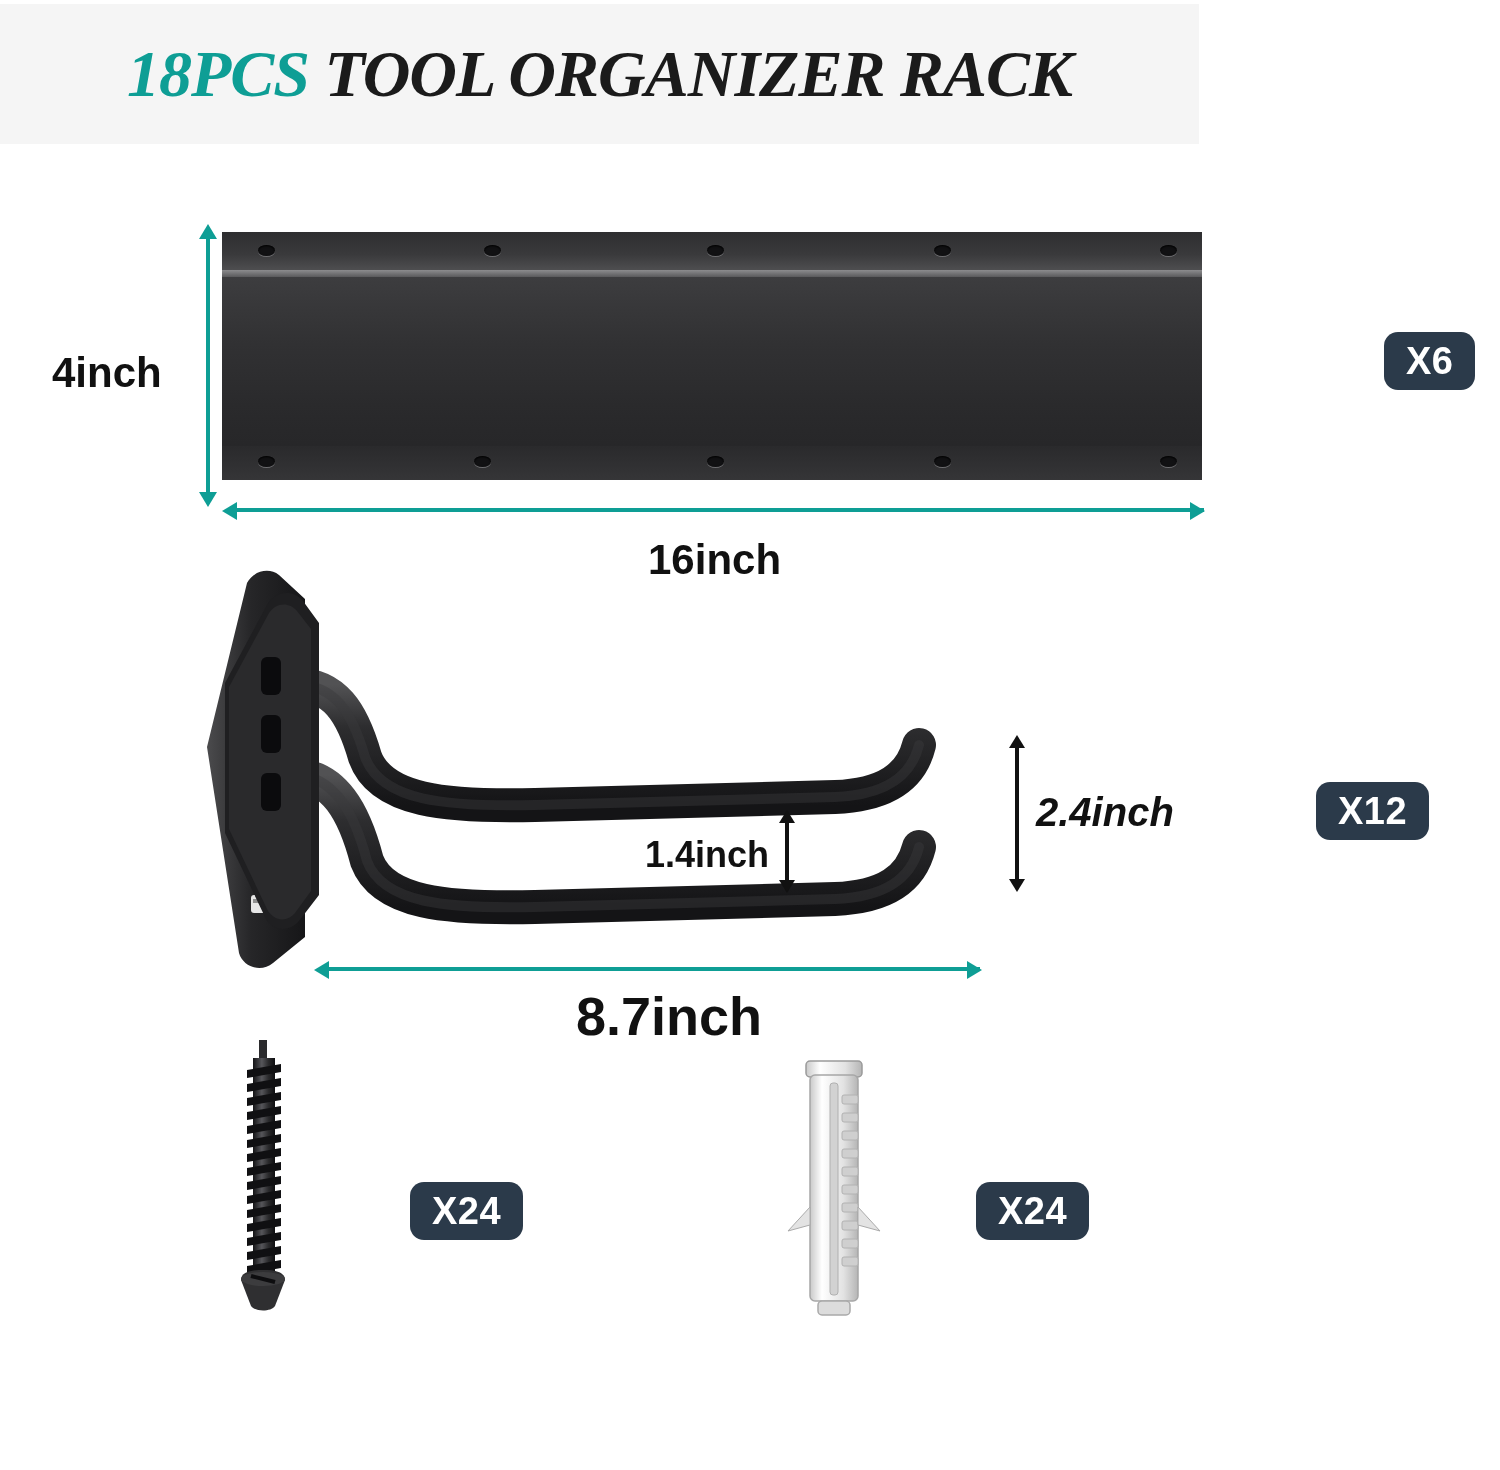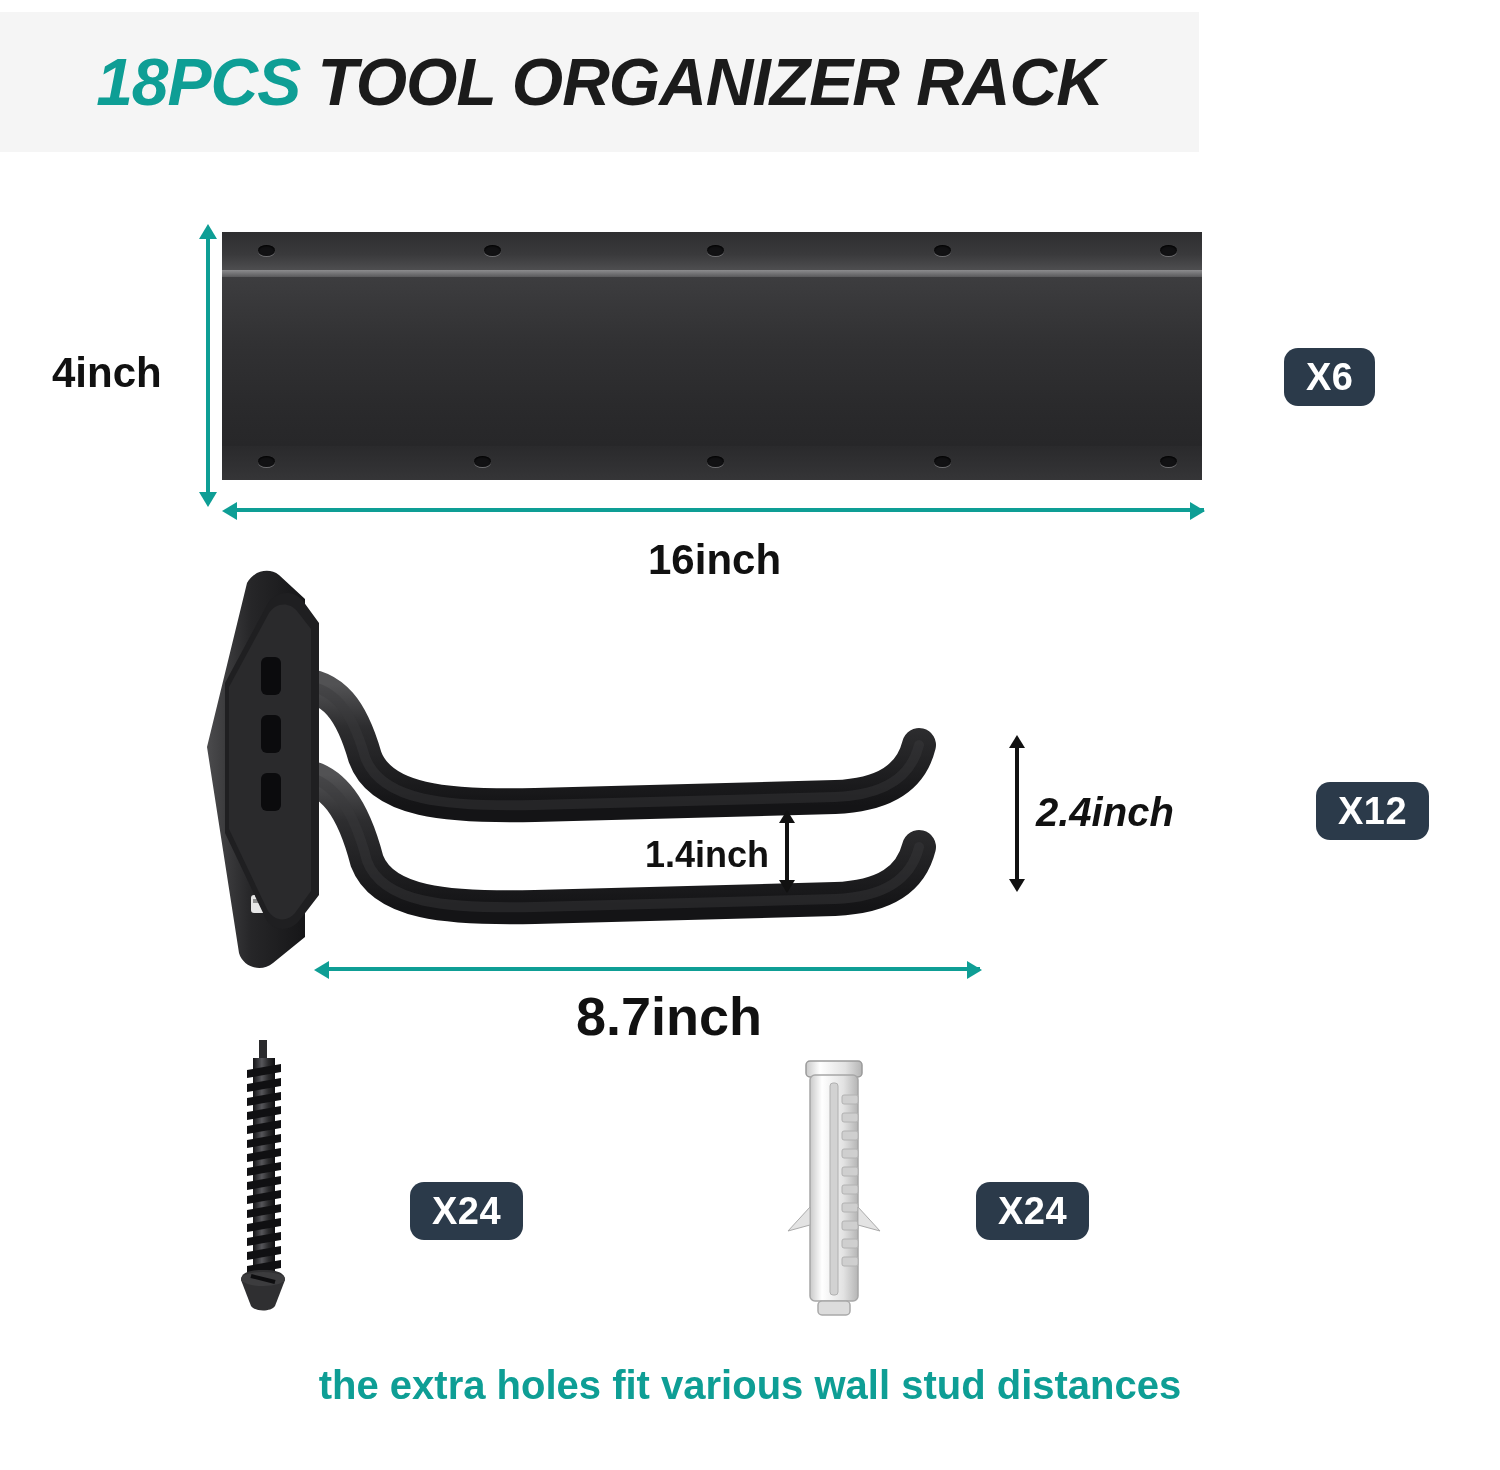--- a/index.html
+++ b/index.html
@@ -11,27 +11,28 @@
     width: 1500px;
     height: 1470px;
     position: relative;
     font-family: "Liberation Sans", sans-serif;
     overflow: hidden;
   }
 
   
   #header {
     position: absolute;
-    left: 0; top: 12px;
+    left: 0; top: 4px;
     width: 1199px;
     height: 140px;
     background: #f5f5f5;
     display: flex;
     align-items: center;
     justify-content: center;
+    font-family: Liberation Serif, serif;
   }
   #header-title {
     font-size: 66px;
     font-weight: bold;
     font-style: italic;
     letter-spacing: -1px;
     white-space: nowrap;
     line-height: 1;
   }
   #header-title .accent { color: #0e9e95; }
@@ -220,21 +221,21 @@
   <div class="dim-label" style="left:52px; top:349px; font-size:42px;">4inch</div>
 </div>
 
 <div>
   <div class="measure-line" style="left:228px; top:508px; width:976px; height:4px;"></div>
   <div class="arrow-head arrow-left" style="left:222px; top:502px;"></div>
   <div class="arrow-head arrow-right" style="left:1190px; top:502px;"></div>
   <div class="dim-label" style="left:648px; top:536px; font-size:42px;">16inch</div>
 </div>
 
-<div class="qty-badge" style="left:1284px; top:332px;margin-top:16px;">X6</div>
+<div class="qty-badge" style="left:1384px; top:332px;">X6</div>
 
 <div id="hook-wrap">
   <svg width="830" height="420" viewBox="0 0 830 420">
     <defs>
       <linearGradient id="plateGrad" x1="0" y1="0" x2="1" y2="0">
         <stop offset="0%" stop-color="#4b4b4d"></stop>
         <stop offset="45%" stop-color="#262628"></stop>
         <stop offset="100%" stop-color="#161618"></stop>
       </linearGradient>
       <linearGradient id="armGrad" x1="0" y1="0" x2="0" y2="1">
@@ -363,14 +364,13 @@
 
     <path d="M30 152 L8 176 L30 170 Z" fill="#e3e3e3" stroke="#ababab" stroke-width="1"></path>
     <path d="M78 152 L100 176 L78 170 Z" fill="#e3e3e3" stroke="#ababab" stroke-width="1"></path>
 
     <rect x="38" y="246" width="32" height="14" rx="4" fill="#dcdcdc" stroke="#a9a9a9" stroke-width="1.5"></rect>
   </svg>
 </div>
 <div class="qty-badge" style="left:976px; top:1182px;">X24</div>
 
 <div id="footer">
-  <div>the extra holes fit various wall stud distances</div>
 </div>
 
 </body></html>

